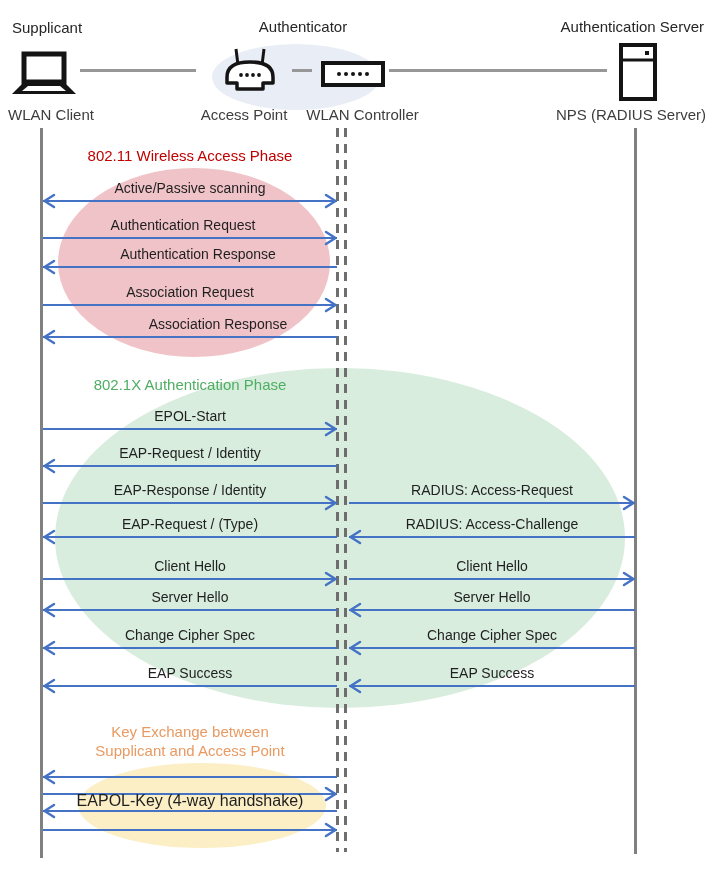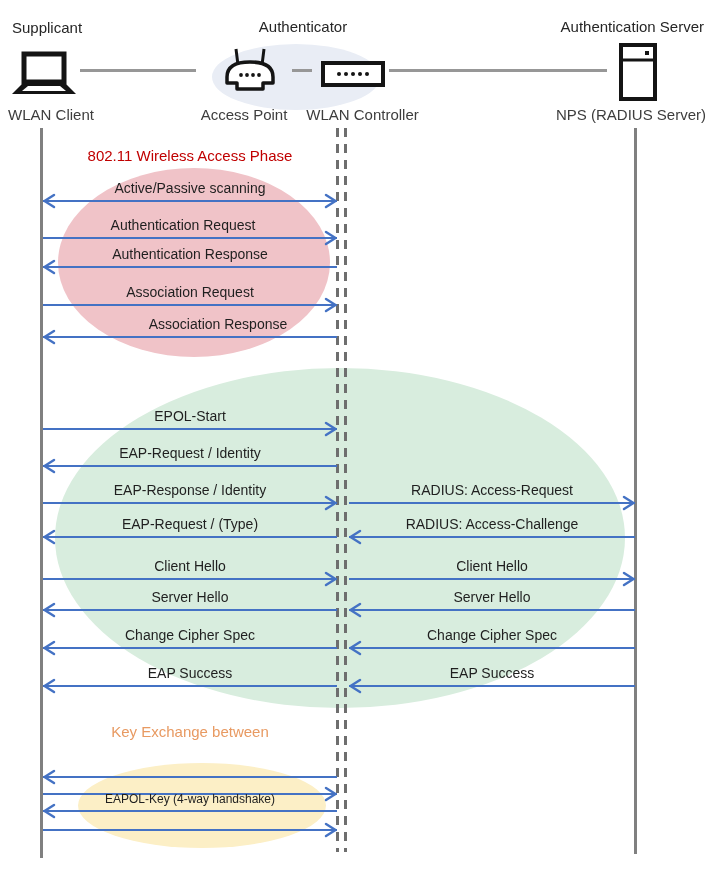--- a/index.html
+++ b/index.html
@@ -7,21 +7,21 @@
          font-family:"Liberation Sans","DejaVu Sans",sans-serif;color:#262626;}
   .ellipse{position:absolute;border-radius:50%;z-index:0;}
   .role-label{position:absolute;font-size:15px;color:#262626;z-index:4;white-space:nowrap;}
   .node-label{position:absolute;top:106px;font-size:15px;color:#3d3d3d;text-align:center;z-index:4;white-space:nowrap;}
   .connector{position:absolute;top:69px;height:3px;background:#979797;z-index:1;}
   .lifeline{position:absolute;top:128px;width:3px;background:#808080;z-index:1;}
   .lifeline-dashed{position:absolute;top:128px;width:3px;z-index:1;
     background:repeating-linear-gradient(to bottom,#6e6e6e 0 9px,transparent 9px 16px);}
   .phase-title{position:absolute;left:42px;width:296px;text-align:center;font-size:15px;z-index:4;line-height:19px;}
   .msg-label{position:absolute;text-align:center;font-size:14px;color:#1f1f1f;z-index:4;white-space:nowrap;}
-  .msg-label.large{font-size:12px;}
+  .msg-label.large{font-size:16px;}
   .msg-arrow{position:absolute;z-index:3;}
   .icon{position:absolute;z-index:4;}
 </style>
 </head>
 <body>
 
 <div class="stage">
 
   <div class="role-label" style="left:12px;top:19px;">Supplicant</div>
   <div class="role-label" style="left:537px;top:18px;width:167px;text-align:right;">Authentication Server</div>
@@ -72,41 +72,43 @@
   <div class="ellipse" style="left: 58px; top: 168px; width: 272px; height: 189px; background: rgb(240, 195, 200);"></div>
   <div class="ellipse" style="left: 55px; top: 368px; width: 570px; height: 340px; background: rgb(216, 237, 222);"></div>
   <div class="ellipse" style="left: 78px; top: 763px; width: 248px; height: 85px; background: rgb(252, 239, 198);"></div>
 
   <div class="lifeline" style="left:40px;height:730px;"></div>
   <div class="lifeline-dashed" style="left:336px;height:724px;"></div>
   <div class="lifeline-dashed" style="left:344px;height:724px;"></div>
   <div class="lifeline" style="left:634px;height:726px;"></div>
 
   <div class="phase-title" style="top: 146px; color: rgb(192, 0, 0);">802.11 Wireless Access Phase</div>
+  <div class="phase-title" style="top: 375px; color: rgb(79, 174, 98);">802.1X Authentication Phase</div>
   <div class="phase-title" style="top: 722px; color: rgb(232, 154, 98);">
     <div>Key Exchange between</div>
+    <div>Supplicant and Access Point</div>
   </div>
 
   <div id="messages">
       <svg width="294" height="16" class="msg-arrow" style="left: 43px; top: 193px;">
         <line x1="0" y1="8" x2="294" y2="8" stroke="#4472C4" stroke-width="2"></line>
         <path d="M 283 2 L 292.5 8 L 283 14" fill="none" stroke="#4472C4" stroke-width="2.4" stroke-linecap="round" stroke-linejoin="round"></path>
         <path d="M 11 2 L 1.5 8 L 11 14" fill="none" stroke="#4472C4" stroke-width="2.4" stroke-linecap="round" stroke-linejoin="round"></path>
       </svg>
       <div class="msg-label" style="left: 43px; width: 294px; top: 180px;">Active/Passive scanning</div>
       <svg width="294" height="16" class="msg-arrow" style="left: 43px; top: 230px;">
         <line x1="0" y1="8" x2="294" y2="8" stroke="#4472C4" stroke-width="2"></line>
         <path d="M 283 2 L 292.5 8 L 283 14" fill="none" stroke="#4472C4" stroke-width="2.4" stroke-linecap="round" stroke-linejoin="round"></path>
       </svg>
       <div class="msg-label" style="left: 36px; width: 294px; top: 217px;">Authentication Request</div>
       <svg width="294" height="16" class="msg-arrow" style="left: 43px; top: 259px;">
         <line x1="0" y1="8" x2="294" y2="8" stroke="#4472C4" stroke-width="2"></line>
         <path d="M 11 2 L 1.5 8 L 11 14" fill="none" stroke="#4472C4" stroke-width="2.4" stroke-linecap="round" stroke-linejoin="round"></path>
       </svg>
-      <div class="msg-label" style="left: 43px; width: 294px; top: 246px;">Authentication Response</div>
+      <div class="msg-label" style="left: 43px; width: 294px; top: 246px; padding-left: 8px;">Authentication Response</div>
       <svg width="294" height="16" class="msg-arrow" style="left: 43px; top: 297px;">
         <line x1="0" y1="8" x2="294" y2="8" stroke="#4472C4" stroke-width="2"></line>
         <path d="M 283 2 L 292.5 8 L 283 14" fill="none" stroke="#4472C4" stroke-width="2.4" stroke-linecap="round" stroke-linejoin="round"></path>
       </svg>
       <div class="msg-label" style="left: 43px; width: 294px; top: 284px;">Association Request</div>
       <svg width="294" height="16" class="msg-arrow" style="left: 43px; top: 329px;">
         <line x1="0" y1="8" x2="294" y2="8" stroke="#4472C4" stroke-width="2"></line>
         <path d="M 11 2 L 1.5 8 L 11 14" fill="none" stroke="#4472C4" stroke-width="2.4" stroke-linecap="round" stroke-linejoin="round"></path>
       </svg>
       <div class="msg-label" style="left: 43px; width: 294px; top: 316px; margin-left: 28px;">Association Response</div>

